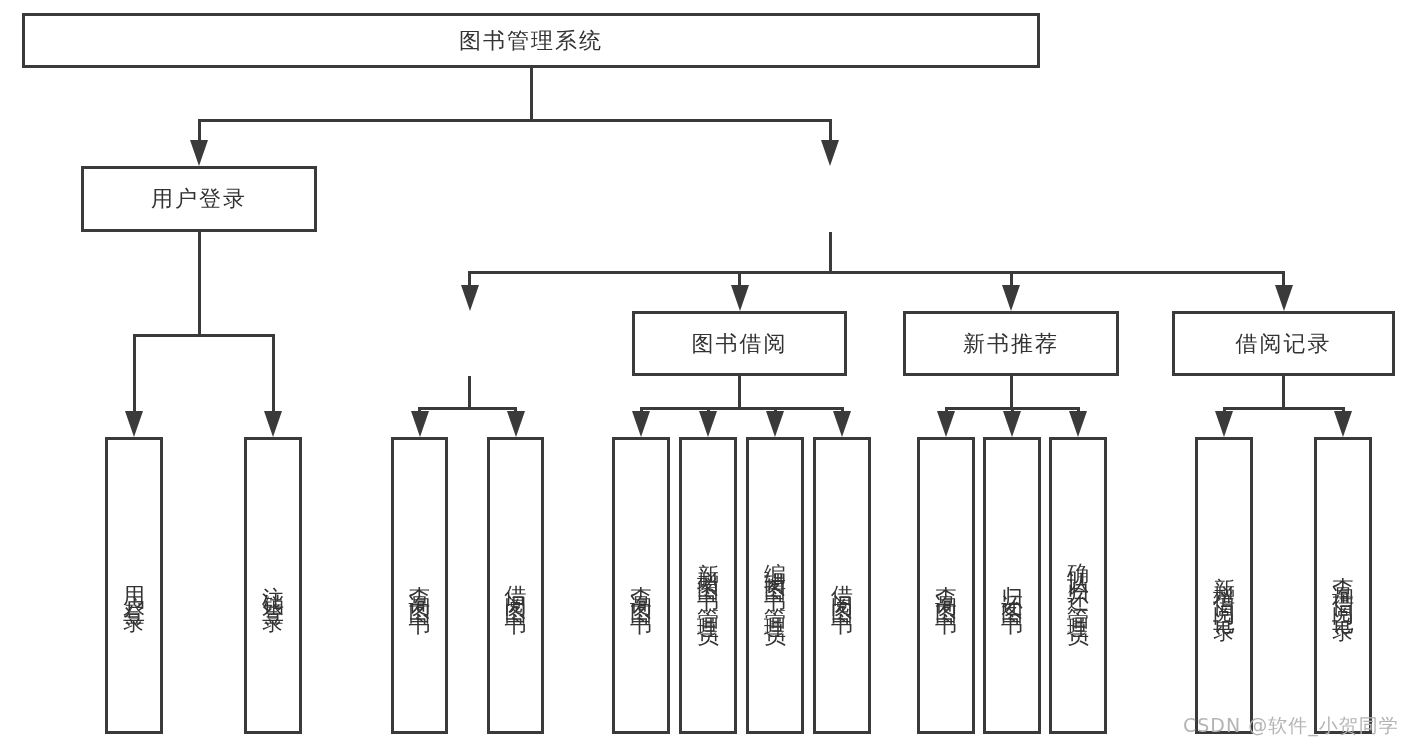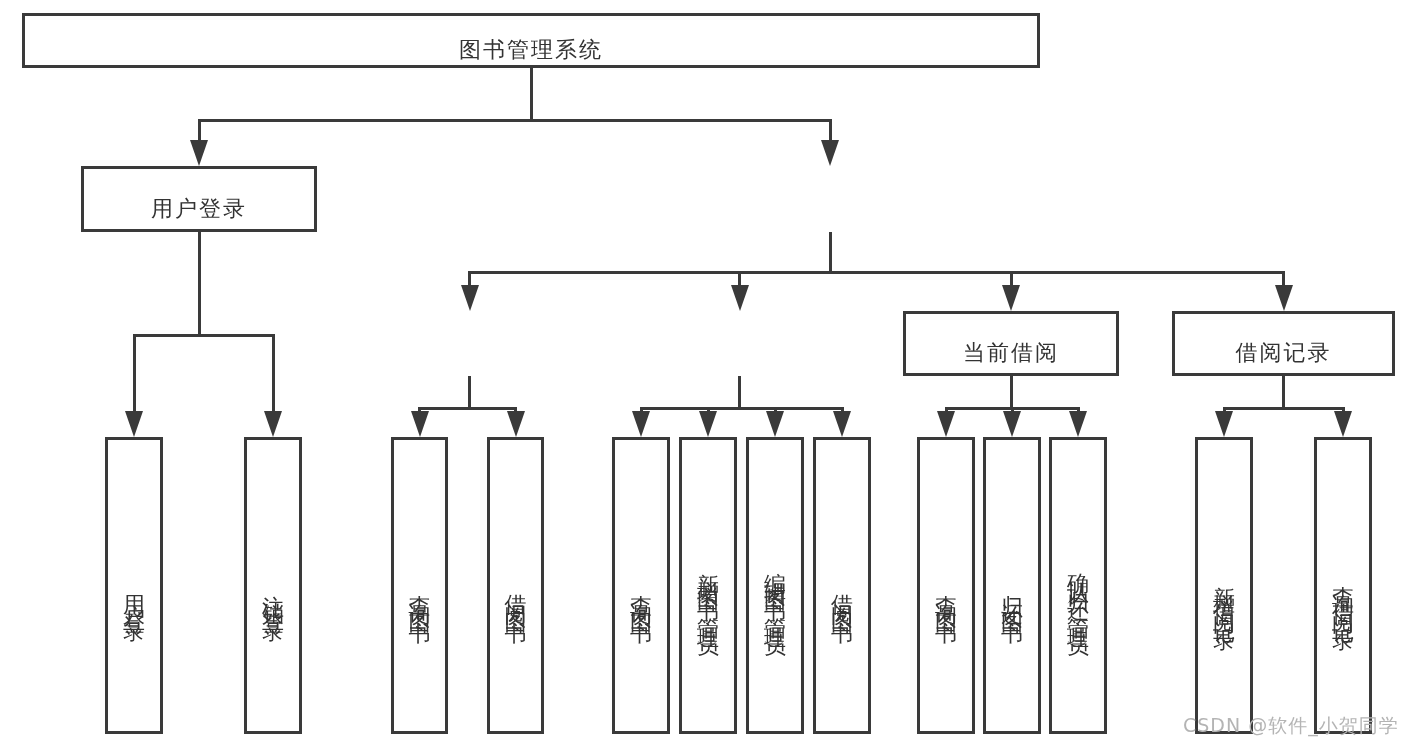--- a/index.html
+++ b/index.html
@@ -11,21 +11,21 @@
   #diagram{position:absolute;left:0;top:0;width:1405px;height:747px;}
   .node{
     position:absolute;box-sizing:border-box;
     background:#ffffff;
     border:3px solid var(--line,#3a3a3a);
     display:flex;align-items:center;justify-content:center;
     color:var(--text,#333333);
     font-size:22px;letter-spacing:2px;
     text-align:center;
   }
-  .node .lbl{display:block;line-height:1.25;margin-top:19px;}
+  .node .lbl{display:block;line-height:1.25;}
   .node.vertical .lbl{
     writing-mode:vertical-rl;
     letter-spacing:9px;
     line-height:1;
   }
   .vline,.hline{position:absolute;background:var(--line,#3a3a3a);}
   .vline{width:3px;}
   .hline{height:3px;}
   .arrow{
     position:absolute;width:0;height:0;
@@ -49,22 +49,25 @@
     </div>
     <div class="node" style="left: 81px; top: 166px; width: 236px; height: 66px;">
       <span class="lbl">用户登录</span>
     </div>
     <div class="node vertical" style="left: 105px; top: 437px; width: 58px; height: 297px;">
       <span class="lbl">用户登录</span>
     </div>
     <div class="node vertical" style="left: 244px; top: 437px; width: 58px; height: 297px;">
       <span class="lbl">注销登录</span>
     </div>
+    <div class="node" style="left: 632px; top: 311px; width: 215px; height: 65px;">
+      <span class="lbl">图书借阅</span>
+    </div>
     <div class="node" style="left: 903px; top: 311px; width: 216px; height: 65px;">
-      <span class="lbl">当前借阅</span>
+      <span class="lbl">新书推荐</span>
     </div>
     <div class="node" style="left: 1172px; top: 311px; width: 223px; height: 65px;">
       <span class="lbl">借阅记录</span>
     </div>
     <div class="node vertical" style="left: 391px; top: 437px; width: 57px; height: 297px;">
       <span class="lbl">查询图书</span>
     </div>
     <div class="node vertical" style="left: 487px; top: 437px; width: 57px; height: 297px;">
       <span class="lbl">借阅图书</span>
     </div>

